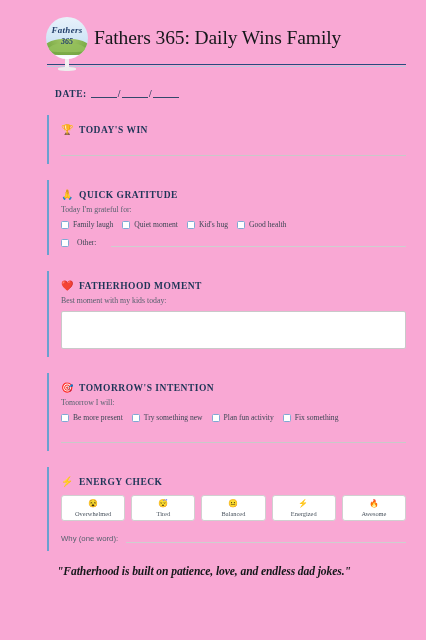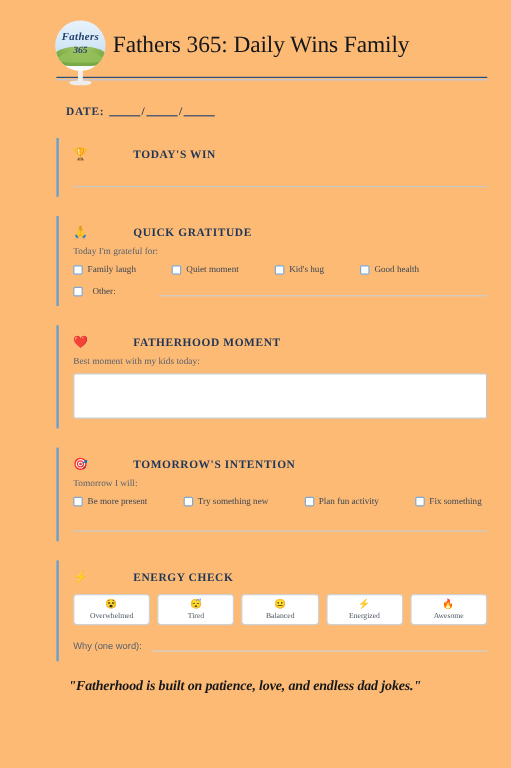--- a/index.html
+++ b/index.html
@@ -12,21 +12,21 @@
     width: 426px;
     height: 640px;
     font-family: "Liberation Serif", serif;
     color: #1a2b4a;
     overflow: hidden;
   }
   .page {
     position: relative;
     width: 426px;
     height: 640px;
-    background: #fdba74;
+    background: #f9a8d4;
     padding: 0;
   }
 
   
   .header {
     display: flex;
     align-items: center;
     padding: 14px 24px 0 46px;
     height: 62px;
   }
@@ -163,21 +163,20 @@
     line-height: 1;
     width: 12px;
     text-align: center;
   }
   .sec-title {
     font-family: "Liberation Serif", serif;
     font-weight: bold;
     font-size: 9.5px;
     letter-spacing: .5px;
     color: #1d3557;
-    margin-left: 32px;
   }
   .sec-prompt {
     font-family: "Liberation Serif", serif;
     font-size: 7.8px;
     color: #56616e;
     margin-bottom: 6px;
   }
   .write-line {
     height: 0;
     border-top: 1px solid #c9c9c9;
@@ -187,21 +186,21 @@
     height: 38px;
     border: 1px solid #c9c9c9;
     border-radius: 2px;
     background: #fff;
   }
 
   
   .cb-row {
     display: flex;
     align-items: center;
-    gap: 21px;
+    gap: 0;
     flex-wrap: nowrap;
   }
   .cb-row.spaced { margin-top: 9px; justify-content: space-between; }
   .cb-item {
     display: flex;
     align-items: center;
     gap: 4px;
     margin-right: 9px;
     white-space: nowrap;
   }

